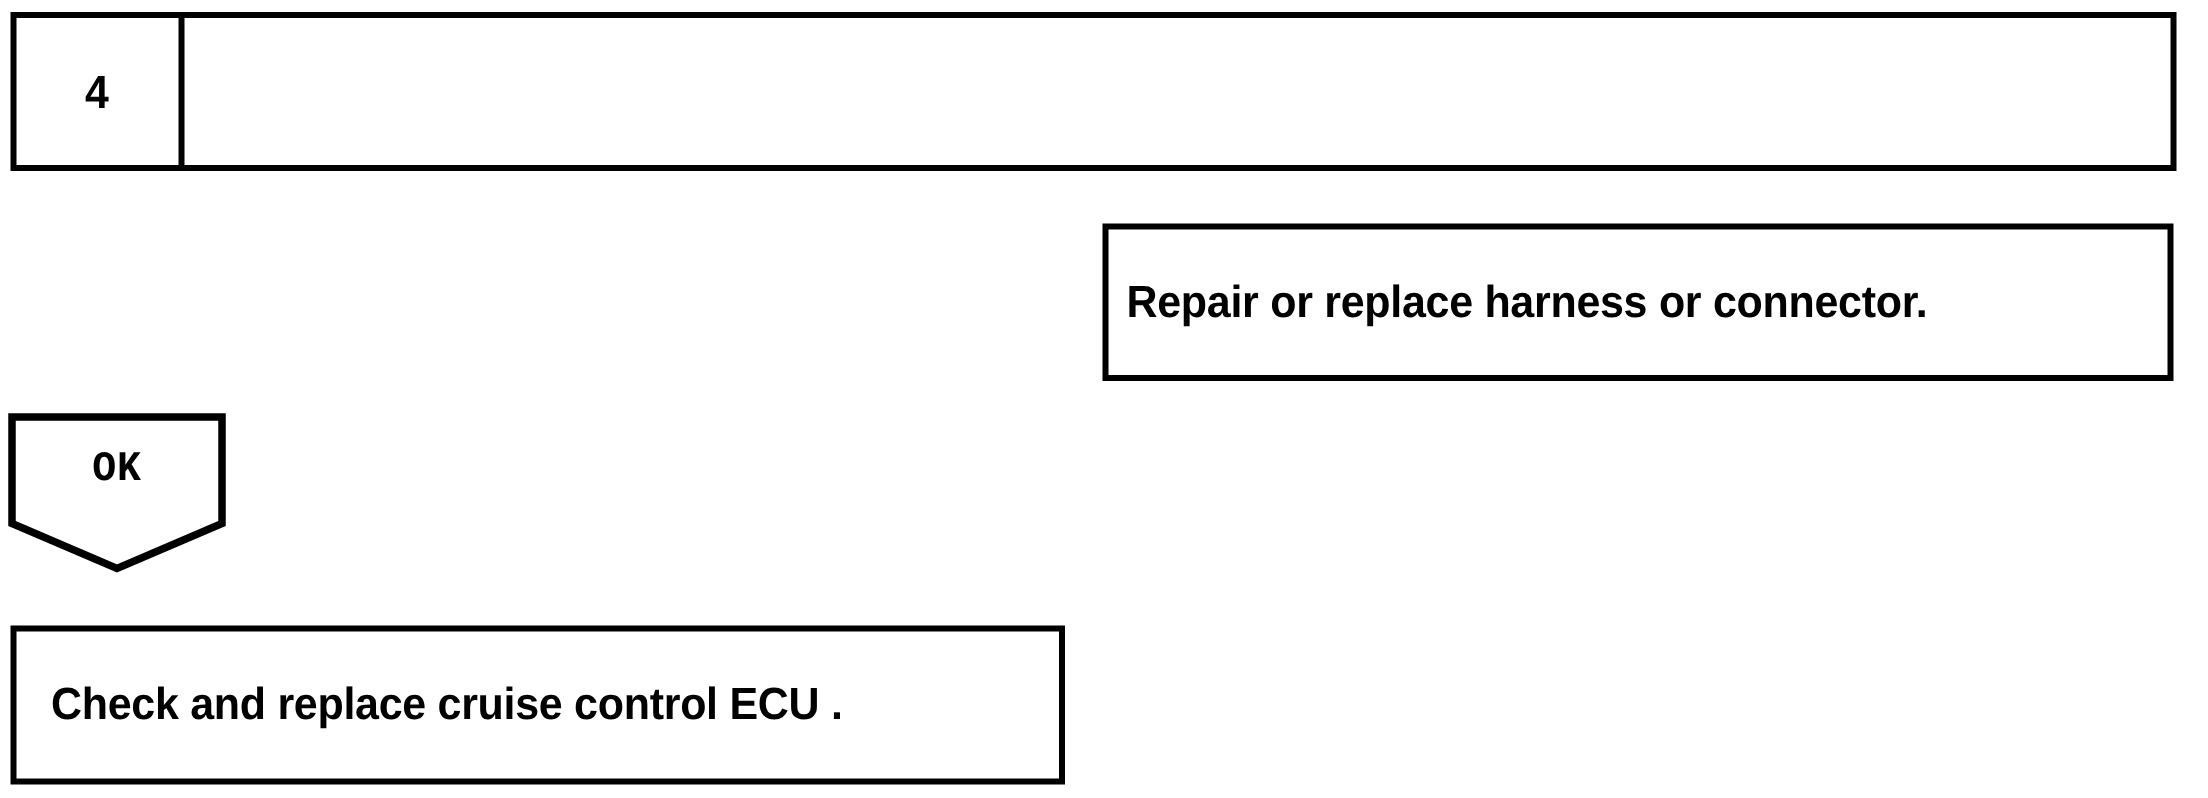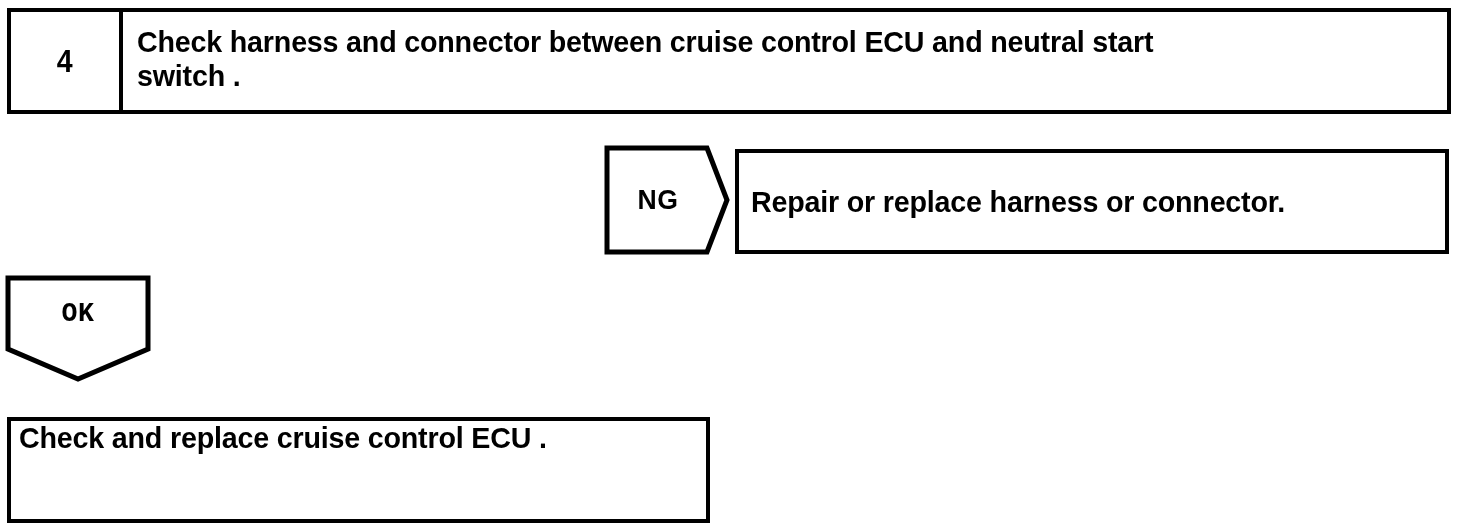--- a/index.html
+++ b/index.html
@@ -164,46 +164,36 @@
     width: 703px;
     height: 106px;
   }
   #final-box .inner {
     position: absolute;
     left: 0;
     top: 0;
     width: 100%;
     height: 100%;
     display: flex;
-    align-items: flex-start;
-    padding-left: 8px;
+    align-items: center;
+    padding-left: 23px;
     box-sizing: border-box;
   }
 </style>
 </head>
 <body>
 
 <div class="diagram-root">
 
   <div class="node-box" id="step-box">
     <div id="step-number-cell">
       <span class="num">4</span>
     </div>
-    <div id="step-text-cell">
-      <div class="body-text">Check harness and connector between cruise control ECU and neutral start
-switch .</div>
-    </div>
-  </div>
-
-  <div id="ng-connector">
-    <svg width="126" height="110" viewBox="0 0 126 110">
-      <polygon points="3,3 103,3 123,55 103,107 3,107" fill="#ffffff" stroke="#000000" stroke-width="5" stroke-linejoin="miter"></polygon>
-    </svg>
-    <div class="conn-label">NG</div>
-  </div>
+  </div>
+
 
   <div class="node-box" id="repair-box">
     <div class="inner">
       <span class="body-text">Repair or replace harness or connector.</span>
     </div>
   </div>
 
   <div id="ok-connector">
     <svg width="146" height="108" viewBox="0 0 146 108">
       <polygon points="3,3 143,3 143,74 73,104 3,74" fill="#ffffff" stroke="#000000" stroke-width="5" stroke-linejoin="miter"></polygon>

